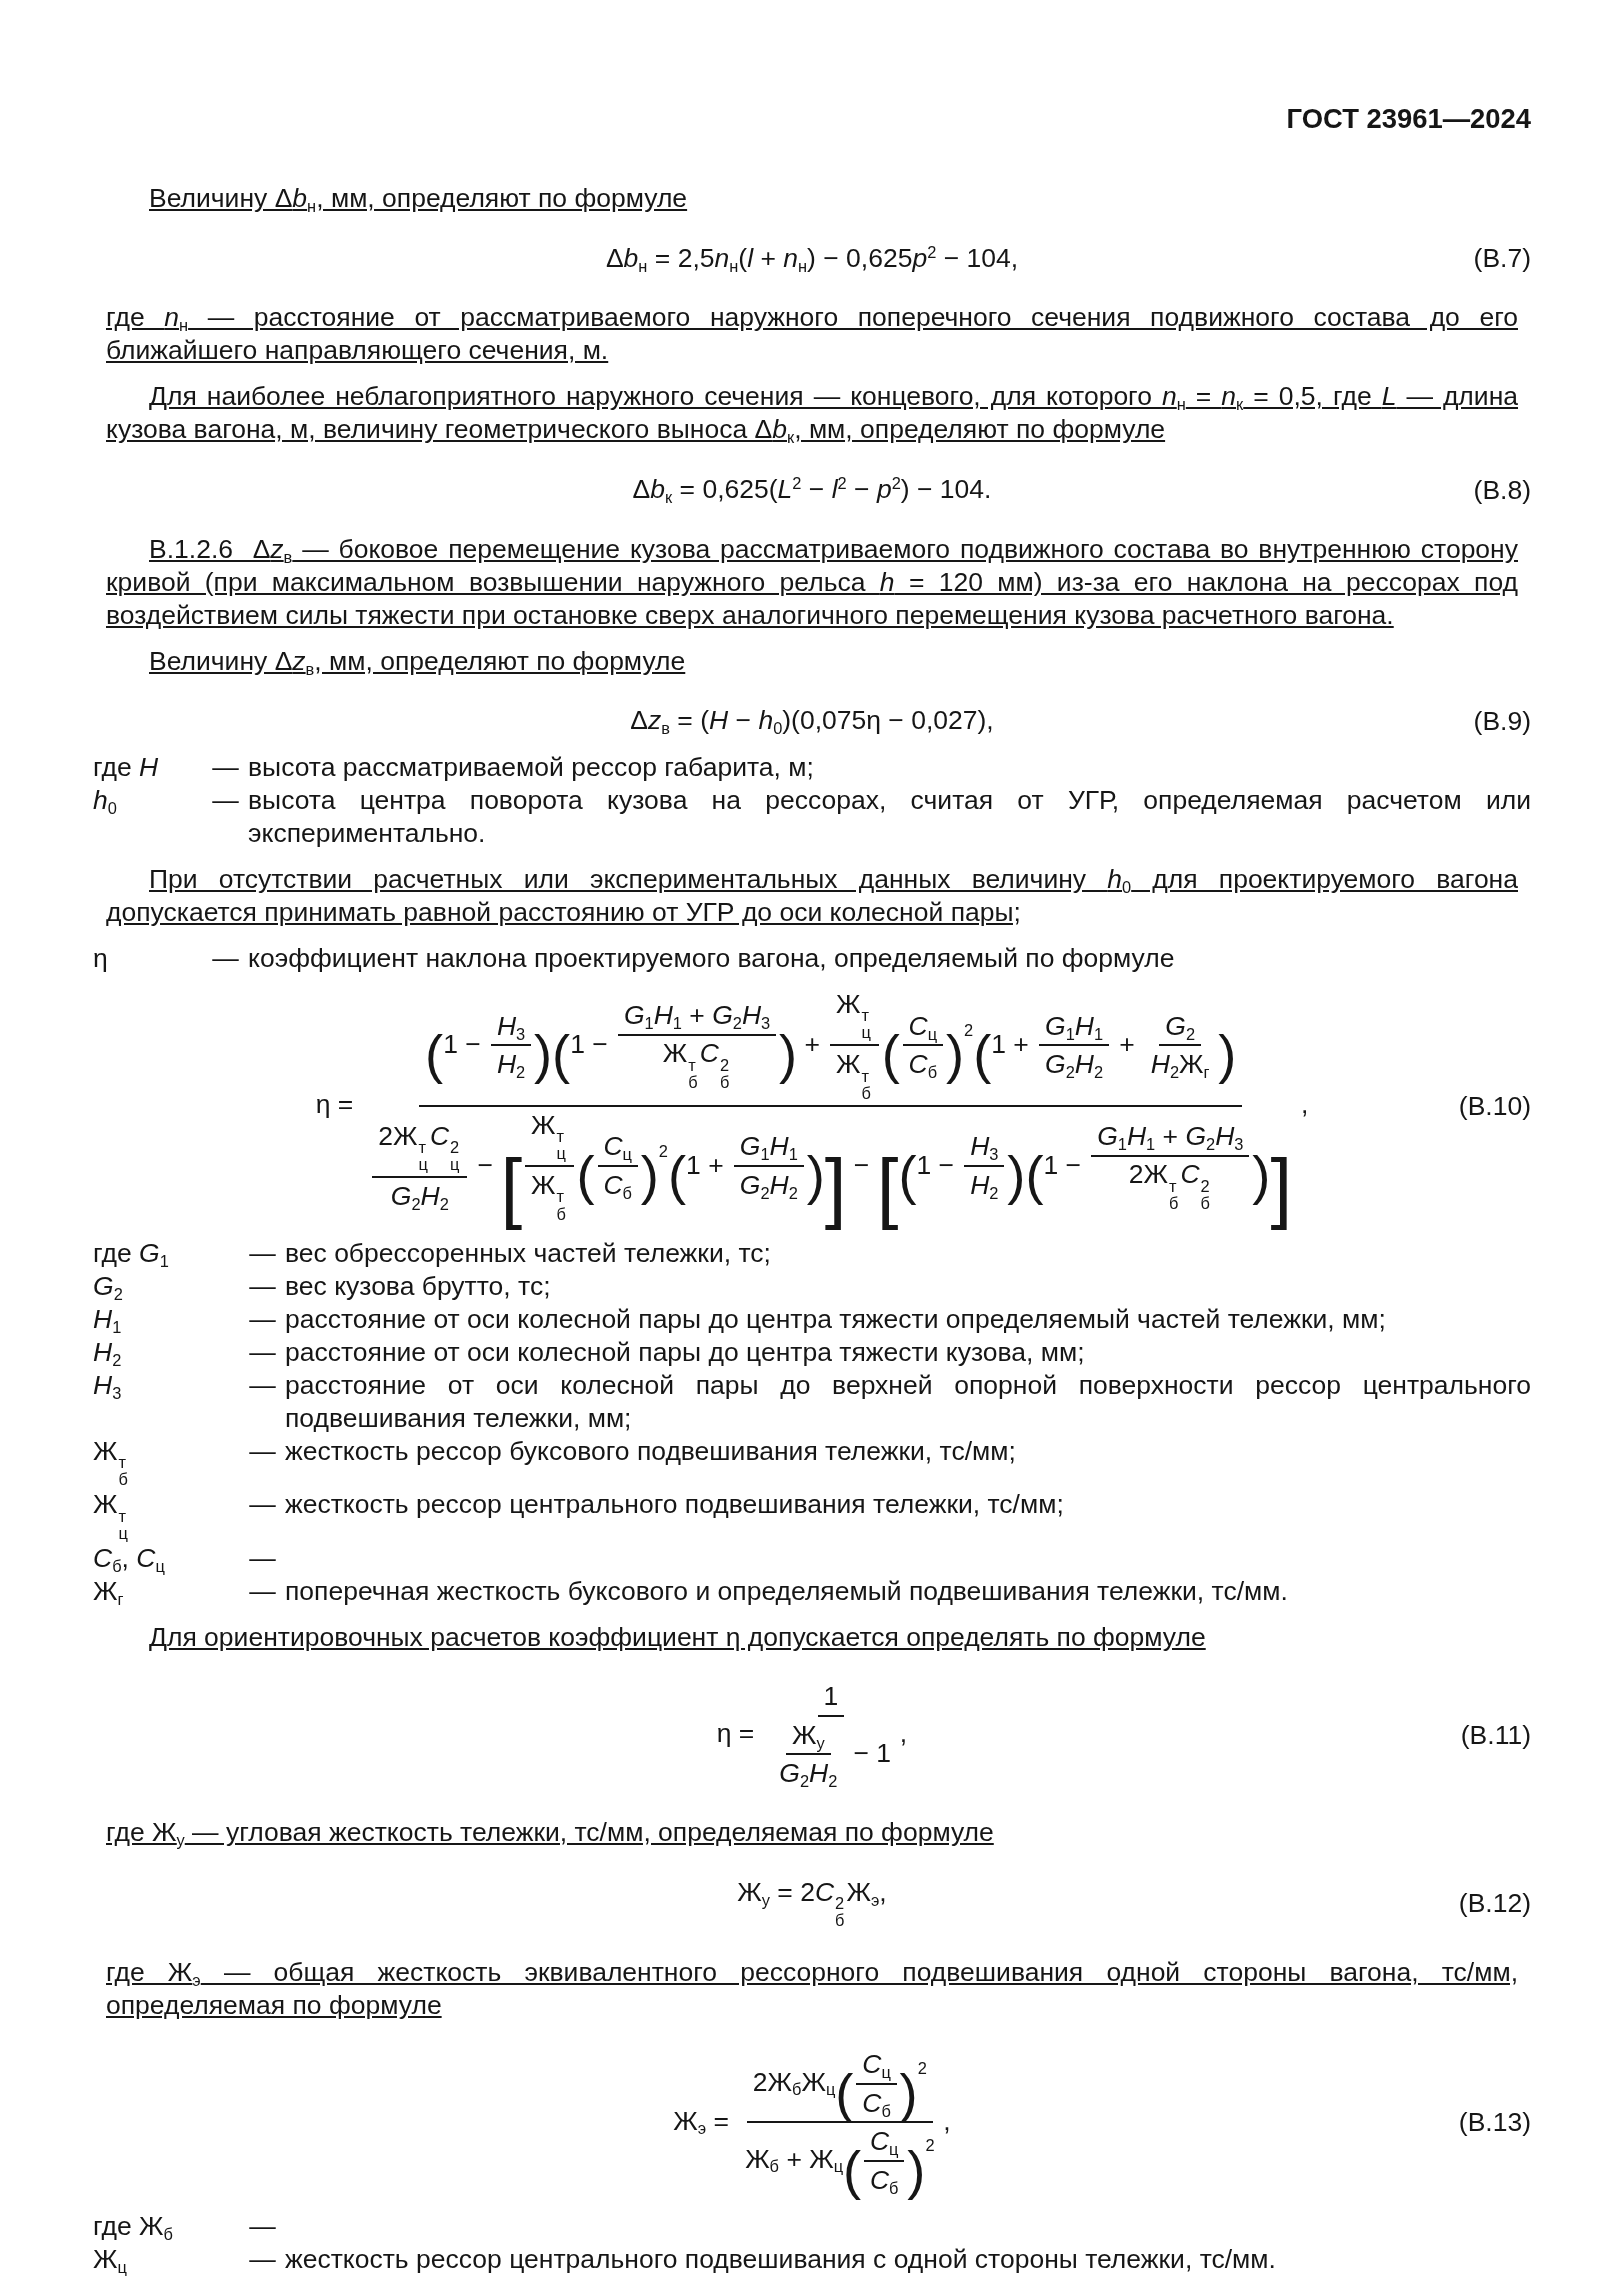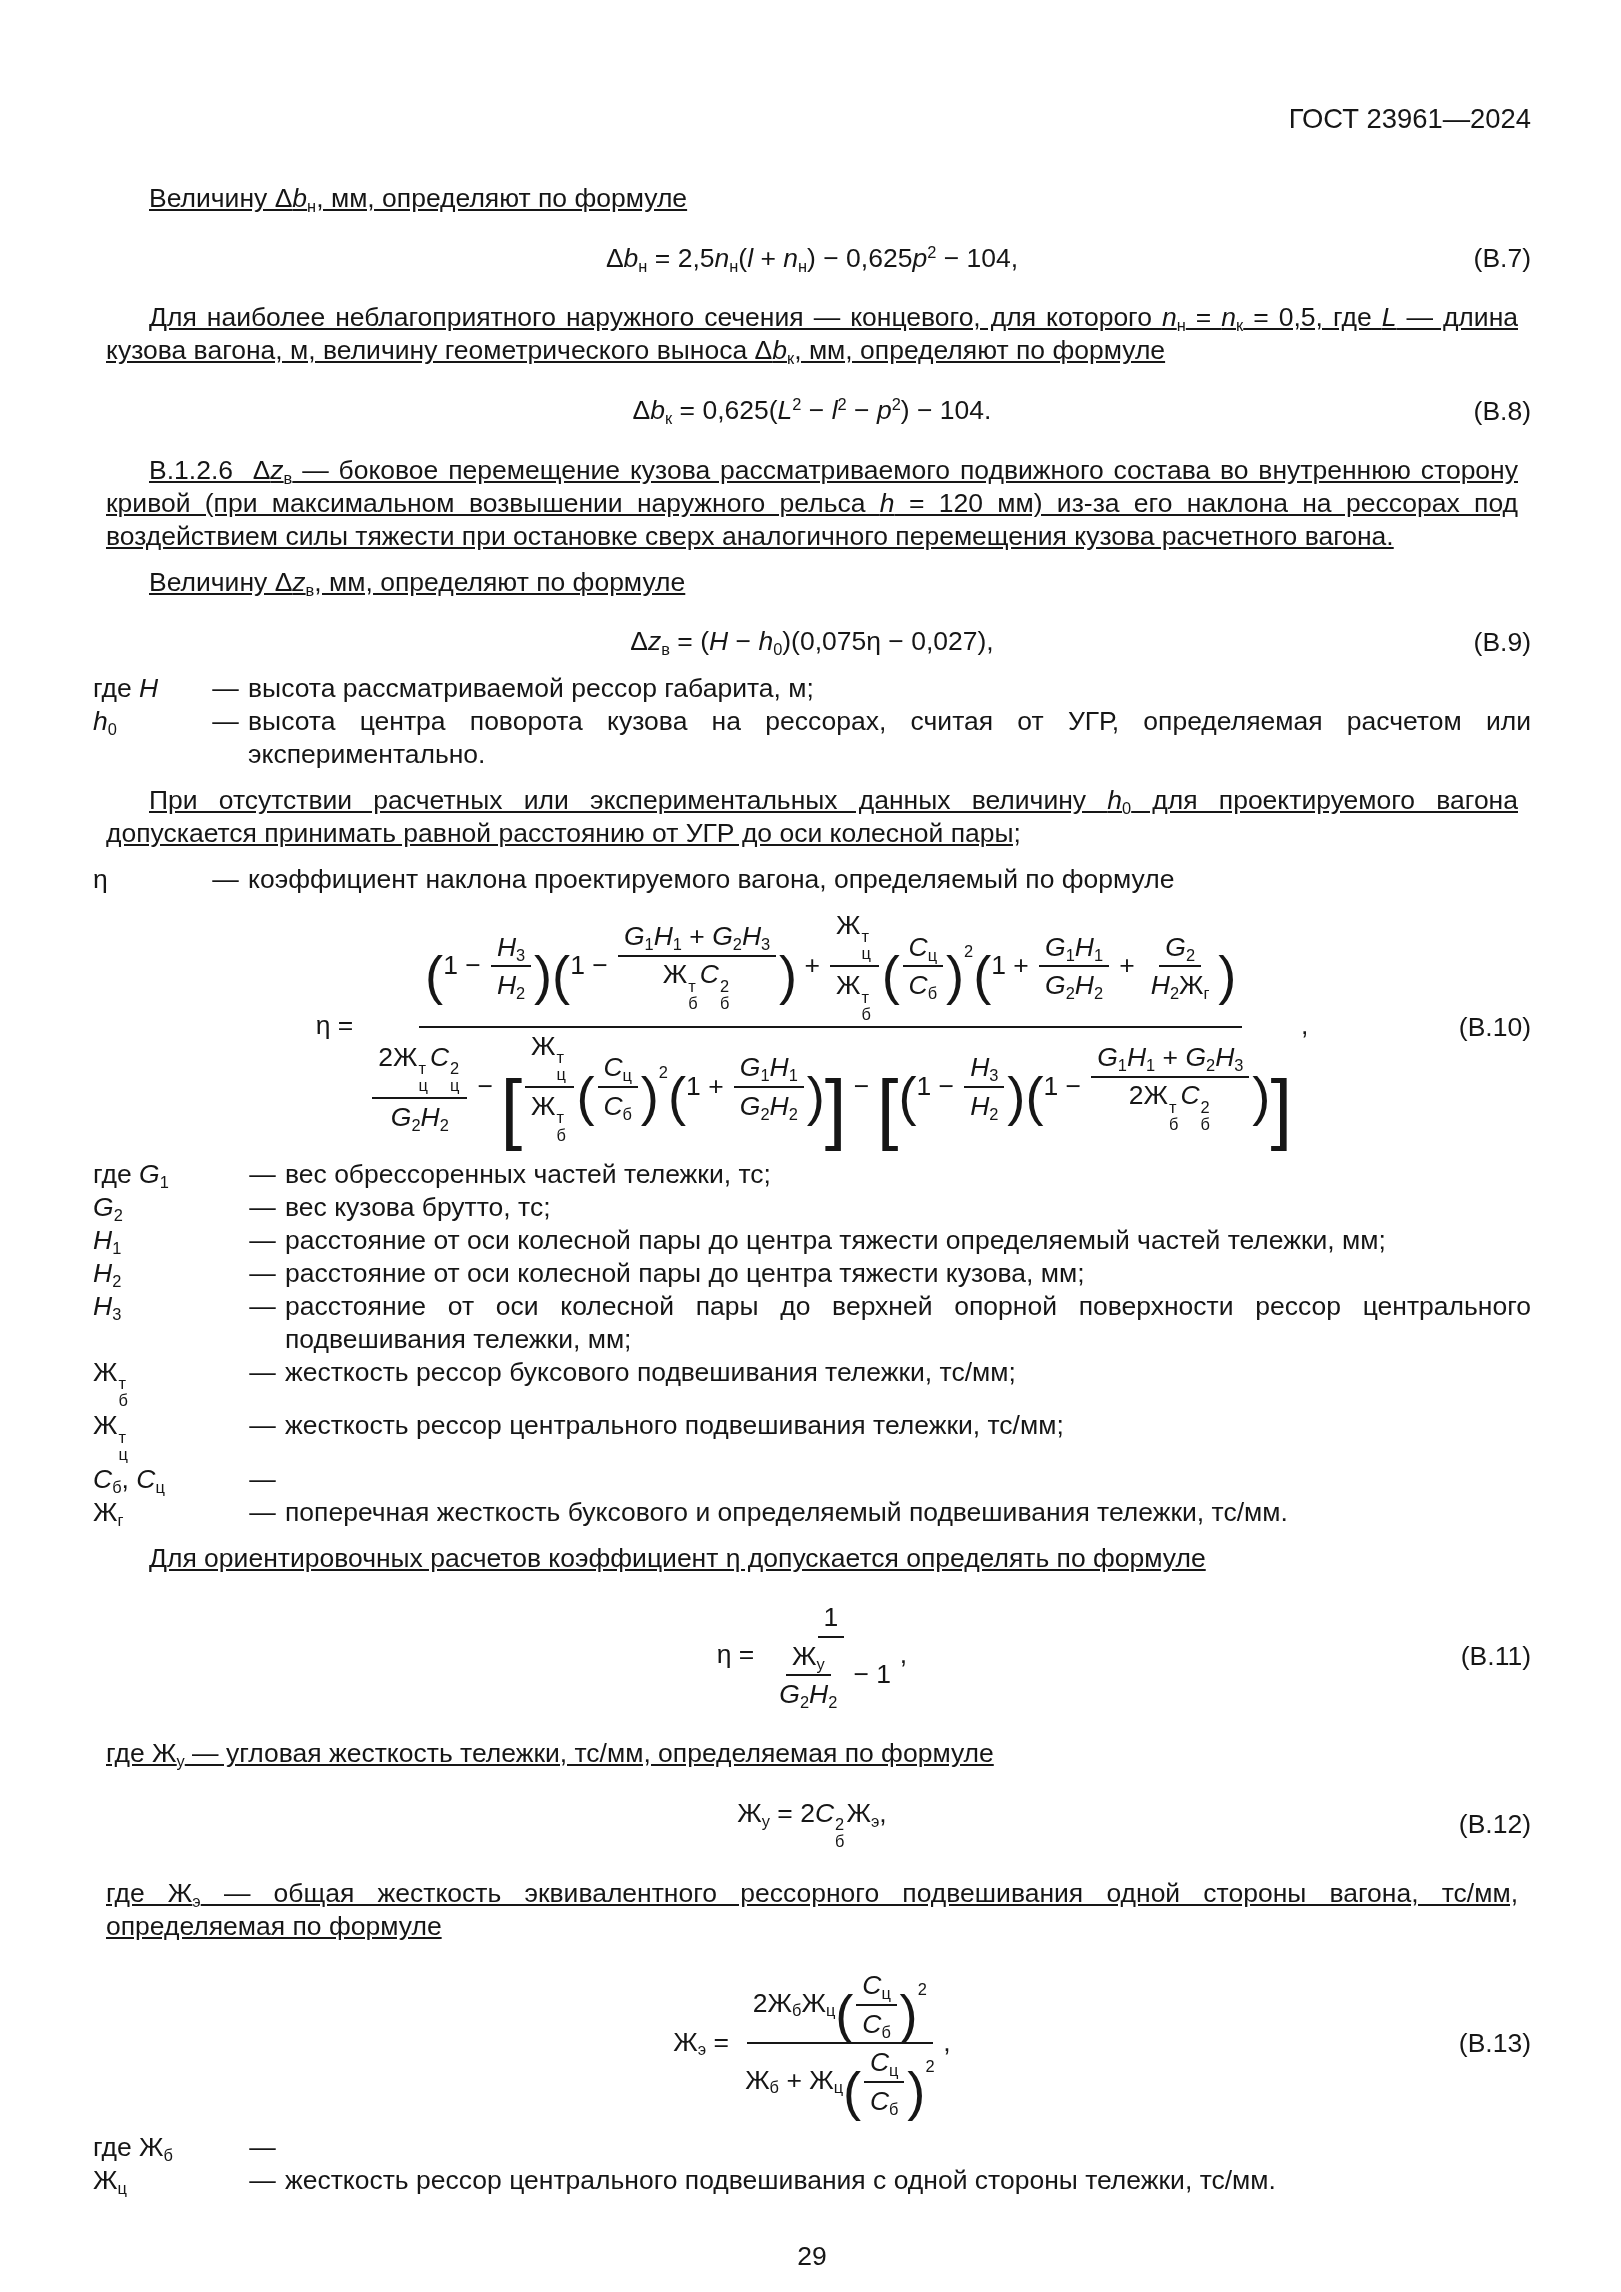--- a/index.html
+++ b/index.html
@@ -2,21 +2,21 @@
 <html><head>
 <meta charset="utf-8">
 <style>
   * { box-sizing: border-box; }
   html, body { margin:0; padding:0; background:#ffffff; }
   .page {
     position:relative; width:1621px; height:2293px; background:#ffffff;
     font-family:"Liberation Sans","DejaVu Sans",sans-serif;
     font-size:26.5px; line-height:33px; color:#161616;
   }
-  .doc-header { position:absolute; top:102px; left:93px; right:90px; text-align:right; font-weight:400; font-size:27.4px; }
+  .doc-header { position:absolute; top:102px; left:93px; right:90px; text-align:right; font-weight:700; font-size:27.4px; }
   .content { position:absolute; top:169px; left:93px; right:90px; text-align:justify; }
   p { margin:13px;text-decoration:underline; }
   p.indent { text-indent:43px; }
   i { font-style:italic; }
   sub, sup { font-size:0.62em; line-height:0; }
   sub { vertical-align:-0.28em; }
   sup { vertical-align:0.55em; }
   .s2 { font-size:0.62em; vertical-align:1.0em; line-height:0; }
   
   .ss { display:inline-flex; flex-direction:column; align-items:flex-start; font-size:0.62em; line-height:1.05; vertical-align:-0.5em; margin:0 2px 0 1px; font-style:normal; }
@@ -51,20 +51,21 @@
 
   <main class="content">
 
     <p class="indent">Величину Δ<i>b</i><sub>н</sub>, мм, определяют по формуле</p>
 
     <div class="formula">
       <span class="fm">Δ<i>b</i><sub>н</sub> = 2,5<i>n</i><sub>н</sub>(<i>l</i> + <i>n</i><sub>н</sub>) − 0,625<i>p</i><sup>2</sup> − 104,</span>
       <span class="flabel">(В.7)</span>
     </div>
 
+    <p>где <i>n</i><sub>н</sub> — расстояние от рассматриваемого наружного поперечного сечения подвижного состава до его ближайшего направляющего сечения, м.</p>
 
     <p class="indent">Для наиболее неблагоприятного наружного сечения — концевого, для которого <i>n</i><sub>н</sub> = <i>n</i><sub>к</sub> = 0,5, где <i>L</i> — длина кузова вагона, м, величину геометрического выноса Δ<i>b</i><sub>к</sub>, мм, определяют по формуле</p>
 
     <div class="formula">
       <span class="fm">Δ<i>b</i><sub>к</sub> = 0,625(<i>L</i><sup>2</sup> − <i>l</i><sup>2</sup> − <i>p</i><sup>2</sup>) − 104.</span>
       <span class="flabel">(В.8)</span>
     </div>
 
     <p class="indent">В.1.2.6&nbsp; Δ<i>z</i><sub>в</sub> — боковое перемещение кузова рассматриваемого подвижного состава во внутреннюю сторону кривой (при максимальном возвышении наружного рельса <i>h</i> = 120 мм) из-за его наклона на рессорах под воздействием силы тяжести при остановке сверх аналогичного перемещения кузова расчетного вагона.</p>
 

